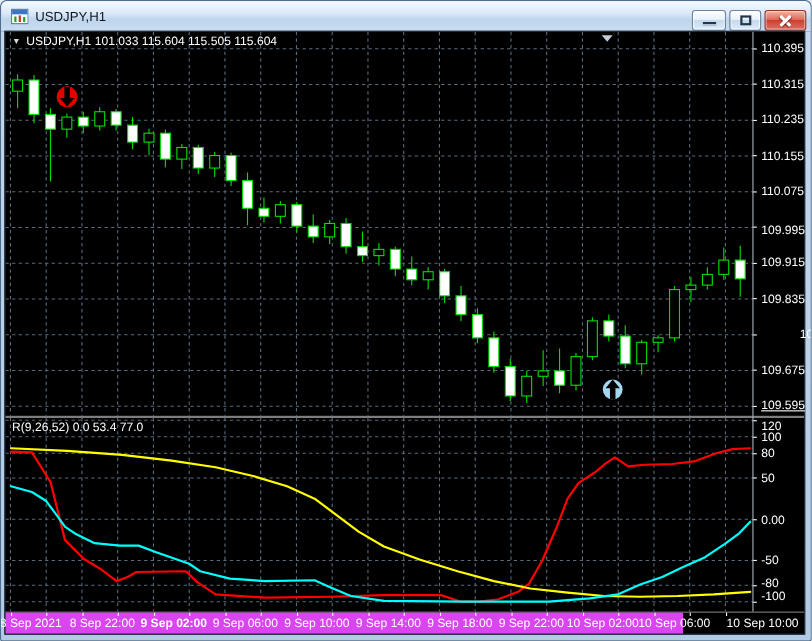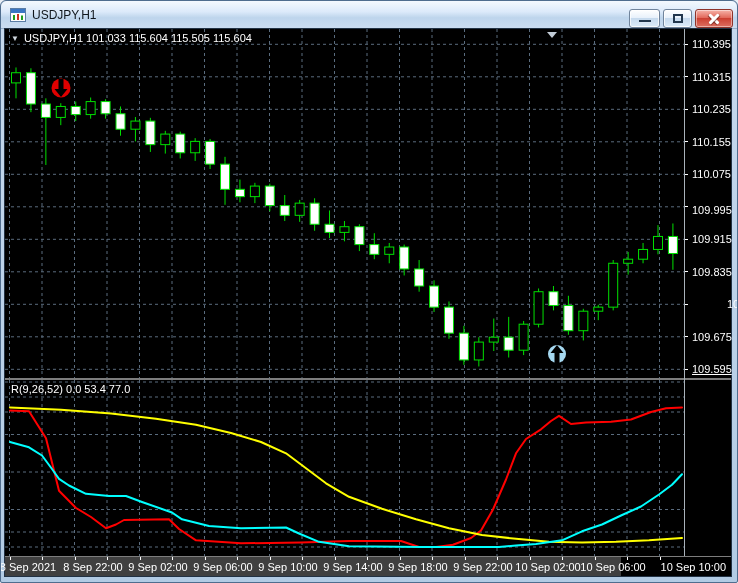--- a/index.html
+++ b/index.html
@@ -33,21 +33,21 @@
   .glyph-close i:nth-child(2){transform:rotate(-45deg);}
   .client{position:absolute;left:3px;top:27px;width:728px;height:549px;background:#000;border:1px solid #223244;}
   .axis-line{position:absolute;left:679px;top:0;width:1px;height:527px;background:#a9b2ba;}
   .sep{position:absolute;left:0;width:726px;background:#7d7d7d;}
   .overlay-label{position:absolute;left:6px;font-size:11px;color:#fff;white-space:nowrap;letter-spacing:0;}
   .overlay-label .tri{font-size:8px;color:#cfd6dd;margin-right:5px;vertical-align:1px;}
   .overlay-label span{margin-right:0;}
   .ax-label{position:absolute;font-size:11px;color:#fff;height:12px;line-height:12px;white-space:nowrap;}
   .tick-h{position:absolute;width:4px;height:1px;background:#fff;}
   .tick-v{position:absolute;width:1px;height:3px;background:#fff;}
-  .time-axis{position:absolute;left:0;top:528px;width:616px;height:19px;background:#404040;}
+  .time-axis{position:absolute;left:0;top:528px;width:616px;height:19px;background:#d946ef;}
   .time-label{position:absolute;top:4px;width:96px;text-align:center;font-size:11px;color:#fff;white-space:nowrap;}
   svg{position:absolute;display:block;}
 </style>
 </head>
 <body>
 
 <div class="window">
   <div class="titlebar">
     <span class="app-icon">
       <svg width="16" height="16" viewBox="0 0 16 16">
@@ -359,20 +359,38 @@
         <line x1="0" y1="129.5" x2="679" y2="129.5" stroke="#5a6c7e" stroke-dasharray="3 3"></line>
         <line x1="0" y1="152" x2="679" y2="152" stroke="#5a6c7e" stroke-dasharray="3 3"></line>
         <line x1="0" y1="167" x2="679" y2="167" stroke="#5a6c7e" stroke-dasharray="3 3"></line>
         <polyline points="5,30.5 24,31.3 41,58.3 54,110.8 71,128.0 86,137.0 101,148.3 111,144.5 119,140.0 164,139.3 174,149.0 191,160.3 236,163.3 296,162.5 344,161.0 396,161.0 414,167.0 431,167.0 448,164.8 466,158.0 476,150.5 488,129.5 501,99.5 511,73.3 521,59.0 536,49.3 546,41.0 554,35.8 566,44.0 581,42.5 606,41.8 626,39.5 646,32.0 661,28.3 677,27.5" fill="none" stroke="#ff0000" stroke-width="2" stroke-linejoin="round" stroke-linecap="round"></polyline>
         <polyline points="5,27.5 56,29.8 106,33.5 151,38.8 191,44.8 226,53.0 256,62.0 281,73.3 301,88.3 321,103.3 344,116.8 377,128.8 411,139.3 444,148.3 477,155.0 511,158.8 544,161.8 577,162.5 611,161.8 644,160.3 677,158.0" fill="none" stroke="#ffff00" stroke-width="2" stroke-linejoin="round" stroke-linecap="round"></polyline>
         <polyline points="5,62.0 24,67.3 37,75.5 47,89.0 54,98.8 64,105.5 81,113.8 104,116.0 121,116.0 137,122.0 167,132.5 177,139.3 204,146.0 236,148.3 281,147.5 294,153.5 314,161.8 344,166.3 416,167.0 494,167.0 511,165.5 531,164.0 557,160.3 577,151.3 597,144.5 616,135.5 636,126.5 654,114.5 667,104.8 677,94.3" fill="none" stroke="#00ffff" stroke-width="2" stroke-linejoin="round" stroke-linecap="round"></polyline>
       </svg>
 
     <div class="overlay-label" style="top:354px">R(9,26,52) 0.0 53.4 77.0</div>
 
+    <div id="ind-axis" style="position:absolute;left:0;top:351px;width:726px;height:176px;pointer-events:none;">
+        <div class="tick-h" style="left: 679px; top: 1.5px;"></div>
+        <div class="ax-label" style="left: 687px; top: 2px;">120</div>
+        <div class="tick-h" style="left: 679px; top: 16.5px;"></div>
+        <div class="ax-label" style="left: 687px; top: 12px;">100</div>
+        <div class="tick-h" style="left: 679px; top: 31.5px;"></div>
+        <div class="ax-label" style="left: 687px; top: 26px;">80</div>
+        <div class="tick-h" style="left: 679px; top: 54px;"></div>
+        <div class="ax-label" style="left: 687px; top: 49px;">50</div>
+        <div class="tick-h" style="left: 679px; top: 91.5px;"></div>
+        <div class="ax-label" style="left: 687px; top: 87px;">0.00</div>
+        <div class="tick-h" style="left: 679px; top: 129px;"></div>
+        <div class="ax-label" style="left: 687px; top: 124px;">-50</div>
+        <div class="tick-h" style="left: 679px; top: 151.5px;"></div>
+        <div class="ax-label" style="left: 687px; top: 145px;">-80</div>
+        <div class="tick-h" style="left: 679px; top: 166.5px;"></div>
+        <div class="ax-label" style="left: 687px; top: 156px;">-100</div>
+      </div>
 
     <div class="axis-line"></div>
 
     <div class="sep" style="top:527px;height:1px"></div>
 
     <div class="time-axis" id="time-axis">
         <div class="tick-v" style="left: 4.5px; top: 0px;"></div>
         <div class="tick-v" style="left: 37px; top: 0px;"></div>
         <div class="tick-v" style="left: 69.5px; top: 0px;"></div>
         <div class="tick-v" style="left: 102px; top: 0px;"></div>
@@ -388,21 +406,21 @@
         <div class="tick-v" style="left: 427px; top: 0px;"></div>
         <div class="tick-v" style="left: 459.5px; top: 0px;"></div>
         <div class="tick-v" style="left: 492px; top: 0px;"></div>
         <div class="tick-v" style="left: 524.5px; top: 0px;"></div>
         <div class="tick-v" style="left: 557px; top: 0px;"></div>
         <div class="tick-v" style="left: 589.5px; top: 0px;"></div>
         <div class="tick-v" style="left: 622px; top: 0px;"></div>
         <div class="tick-v" style="left: 654.5px; top: 0px;"></div>
         <div class="time-label" style="left: -25px;">8 Sep 2021</div>
         <div class="time-label" style="left: 40px;">8 Sep 22:00</div>
-        <div class="time-label" style="left: 105px;">9 Sep 02:00</div>
+        <div class="time-label" style="left: 105px; font-weight: bold;">9 Sep 02:00</div>
         <div class="time-label" style="left: 170px;">9 Sep 06:00</div>
         <div class="time-label" style="left: 235px;">9 Sep 10:00</div>
         <div class="time-label" style="left: 300px;">9 Sep 14:00</div>
         <div class="time-label" style="left: 365px;">9 Sep 18:00</div>
         <div class="time-label" style="left: 430px;">9 Sep 22:00</div>
         <div class="time-label" style="left: 495px;">10 Sep 02:00</div>
         <div class="time-label" style="left: 560px;">10 Sep 06:00</div>
         <div class="time-label" style="left: 625px; text-align: right;">10 Sep 10:00</div>
       </div>
   </div>

